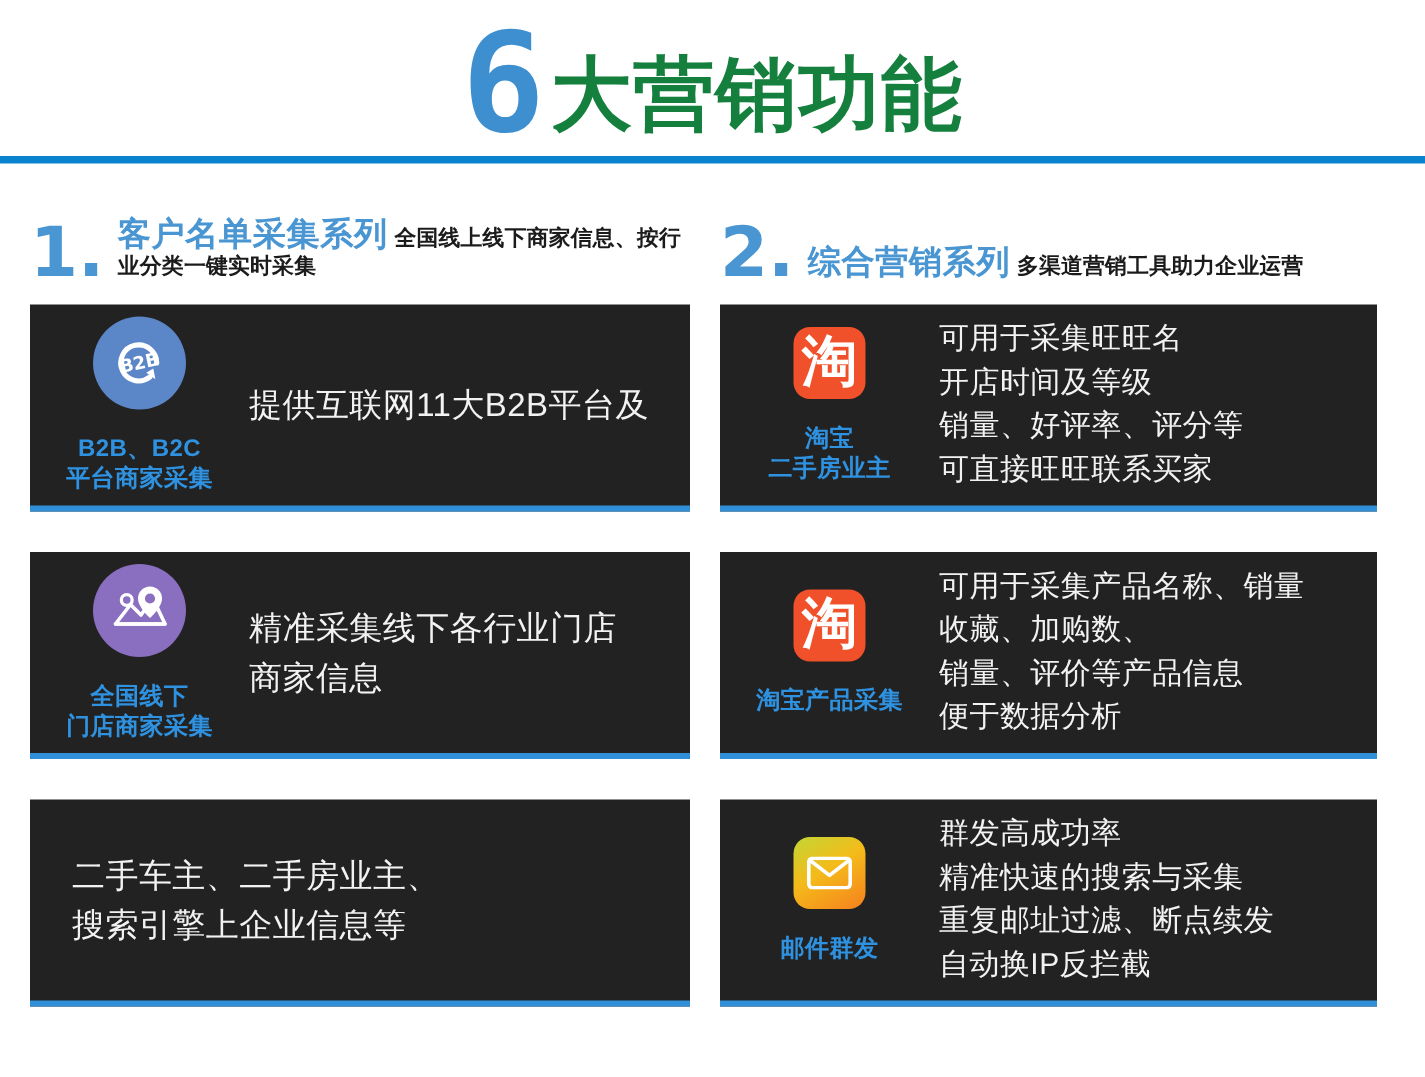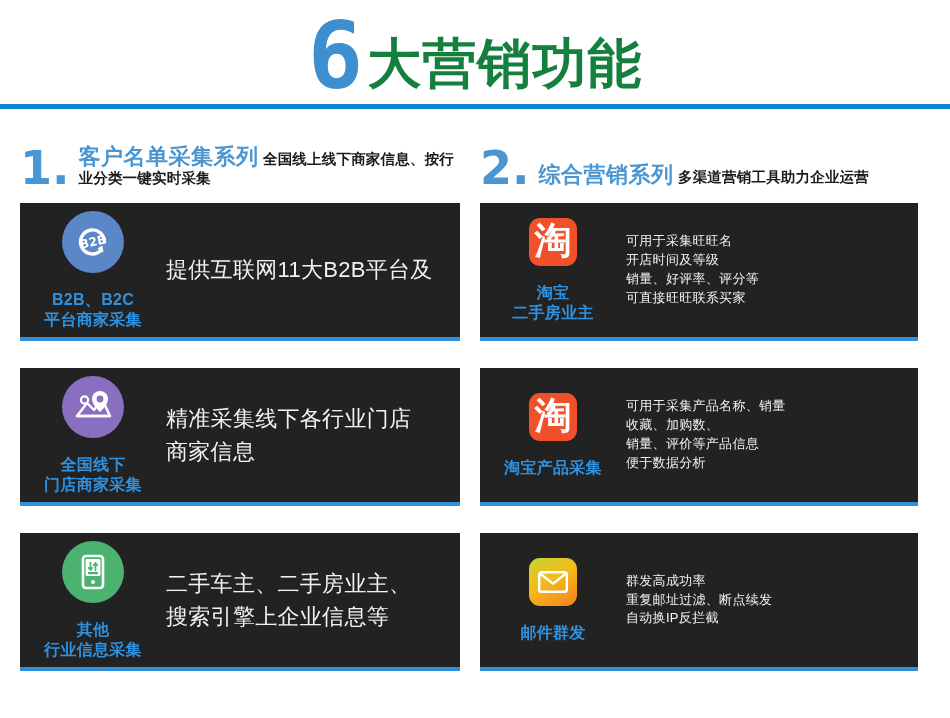--- a/index.html
+++ b/index.html
@@ -118,21 +118,21 @@
 
   .card-desc {
     flex: 1;
     color: #f2f2f2;
     font-size: 22px;
     line-height: 1.52;
     padding-left: 14px;
     letter-spacing: 0.3px;
   }
   .card-desc .ln { display: block; white-space: nowrap; }
-  .card-desc.small { font-size: 13px; line-height: 1.45; }
+  .card-desc.small { font-size: 20px; line-height: 1.45; }
 
   
   .circ {
     width: 62px; height: 62px; border-radius: 50%;
     display: flex; align-items: center; justify-content: center;
   }
   .circ.blue   { background: #5b86c8; }
   .circ.purple { background: #8a6fc0; }
   .circ.green  { background: #4cb270; }
 
@@ -217,38 +217,20 @@
             <span class="l2">门店商家采集</span>
           </div>
         </div>
         <div class="card-desc">
           <span class="ln">精准采集线下各行业门店</span>
           <span class="ln">商家信息</span>
         </div>
       </div>
 
       <div class="card">
-        <div class="card-icon-col">
-          <div class="icon-wrap">
-            <div class="circ green">
-              <svg width="42" height="42" viewBox="0 0 42 42" aria-hidden="true">
-                <rect x="11" y="5" width="20" height="32" rx="3" fill="none" stroke="#ffffff" stroke-width="2.6"></rect>
-                <rect x="13.6" y="8" width="14.8" height="17" rx="1.4" fill="#ffffff"></rect>
-                <path d="M18.5 11.5 L18.5 19 M18.5 19 L16.6 16.7 M18.5 19 L20.4 16.7" stroke="#4cb270" stroke-width="1.7" stroke-linecap="round"></path>
-                <path d="M23.5 19.5 L23.5 12 M23.5 12 L21.6 14.3 M23.5 12 L25.4 14.3" stroke="#4cb270" stroke-width="1.7" stroke-linecap="round"></path>
-                <rect x="16" y="21" width="10" height="2.2" fill="#4cb270"></rect>
-                <circle cx="21" cy="31" r="2" fill="#ffffff"></circle>
-              </svg>
-            </div>
-          </div>
-          <div class="card-label">
-            <span>其他</span>
-            <span class="l2">行业信息采集</span>
-          </div>
-        </div>
         <div class="card-desc">
           <span class="ln">二手车主、二手房业主、</span>
           <span class="ln">搜索引擎上企业信息等</span>
         </div>
       </div>
 
     </div>
 
     <div class="col right">
 
@@ -310,20 +292,21 @@
               </svg>
             </div>
           </div>
           <div class="card-label">
             <span>邮件群发</span>
             <span class="l2"></span>
           </div>
         </div>
         <div class="card-desc small">
           <span class="ln">群发高成功率</span>
+          <span class="ln">精准快速的搜索与采集</span>
           <span class="ln">重复邮址过滤、断点续发</span>
           <span class="ln">自动换IP反拦截</span>
         </div>
       </div>
 
     </div>
   </div>
 </div>
 
 </body></html>

